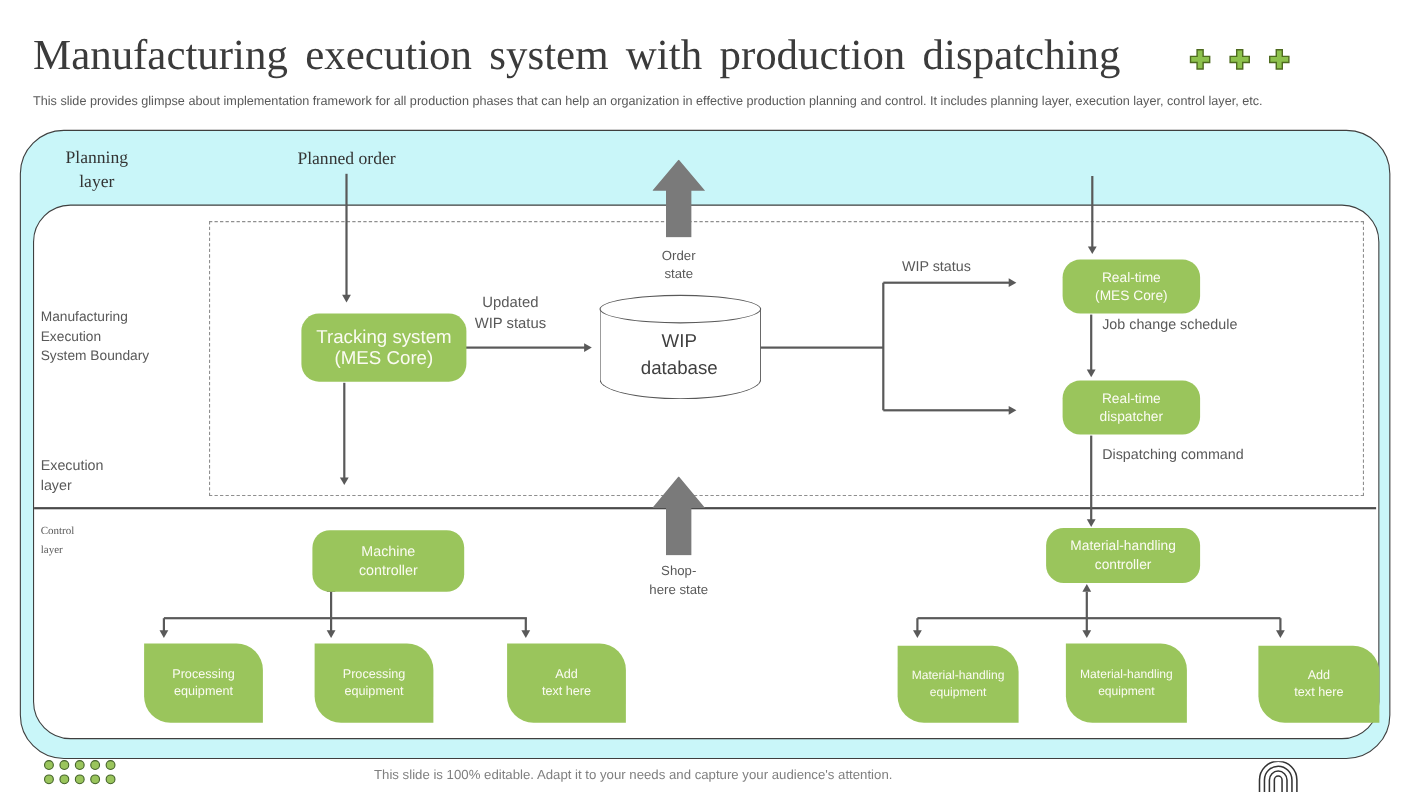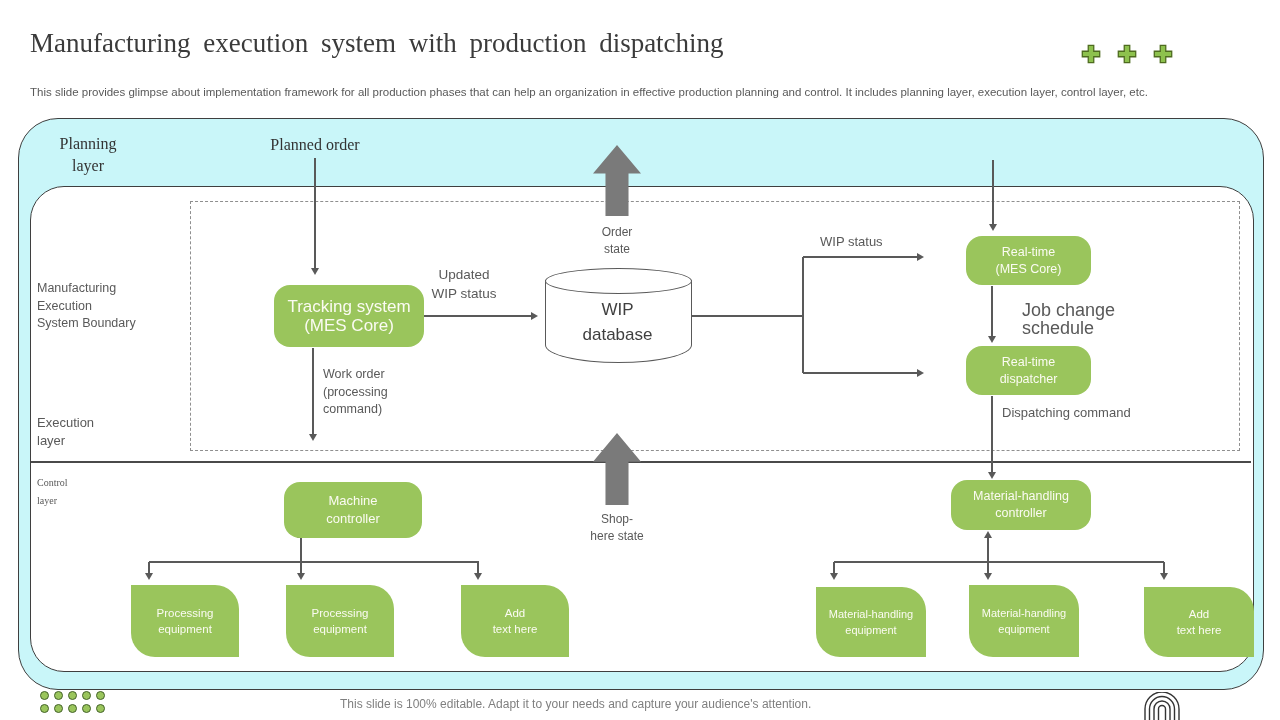--- a/index.html
+++ b/index.html
@@ -1,20 +1,20 @@
 <!DOCTYPE html>
 <html><head>
 <meta charset="utf-8">
 <style>
   html,body{margin:0;padding:0;background:#fff;}
   .slide{position:relative;width:1280px;height:720px;background:#ffffff;overflow:hidden;
          font-family:"Liberation Sans",sans-serif;}
   
   .title{position:absolute;left:30px;top:28px;width:1000px;font-family:"Liberation Serif",serif;
-         font-size:27px;color:#3b3b3b;word-spacing:6px;}
+         font-size:39px;color:#3b3b3b;word-spacing:6px;}
   .subtitle{position:absolute;left:30px;top:86px;width:1190px;font-size:11.5px;color:#595959;}
   .plus-row{position:absolute;left:1080px;top:43px;display:flex;gap:14px;}
   
   .outer-band{position:absolute;left:18px;top:118px;width:1244px;height:570px;background:#c9f6f9;
               border:1.5px solid #3f3f3f;border-radius:40px;}
   .inner-panel{position:absolute;left:30px;top:186px;width:1222px;height:484px;background:#ffffff;
                border:1.5px solid #3f3f3f;border-radius:34px;}
   .dashed-boundary{position:absolute;left:190px;top:201px;width:1048px;height:248px;
                    border:1.2px dashed #8f8f8f;}
   .layer-separator{position:absolute;left:31px;top:461px;width:1220px;height:1.5px;background:#4a4a4a;}
@@ -130,25 +130,22 @@
 System Boundary</div>
   <div class="lbl" style="left:37px;top:414px;width:110px;font-size:13px;">Execution
 layer</div>
   <div class="lbl" style="left:37px;top:474px;width:110px;font-size:10px;font-family:Liberation Serif, serif;">Control
 layer</div>
   <div class="lbl center" style="left:577px;top:224px;width:80px;font-size:12px;line-height:17px;">Order
 state</div>
   <div class="lbl center" style="left:400px;top:265px;width:128px;font-size:13.5px;line-height:19px;">Updated
 WIP status</div>
   <div class="lbl" style="left:820px;top:233px;width:100px;font-size:13px;">WIP status</div>
-  <div class="lbl" style="left:1002px;top:302px;width:170px;font-size:18px;margin-left:20px;">Job change schedule</div>
+  <div class="lbl" style="left:1002px;top:286px;width:170px;font-size:13px;">Job change schedule</div>
   <div class="lbl" style="left:1002px;top:404px;width:180px;font-size:13px;">Dispatching command</div>
-  <div class="lbl" style="left:323px;top:366px;width:110px;">Work order
-(processing
-command)</div>
   <div class="lbl center" style="left:572px;top:511px;width:90px;font-size:12px;line-height:17px;">Shop-
 here state</div>
 
   <div class="cyl-body"></div>
   <div class="cyl-top"></div>
   <div class="cyl-label">WIP
 database</div>
 
   <div class="node" style="left:238px;top:285px;width:150px;height:62px;font-size:17px;line-height:19px;">Tracking system
 (MES Core)</div>

